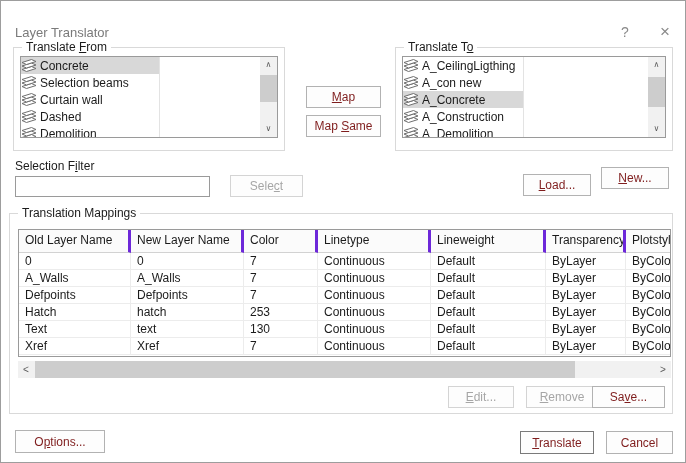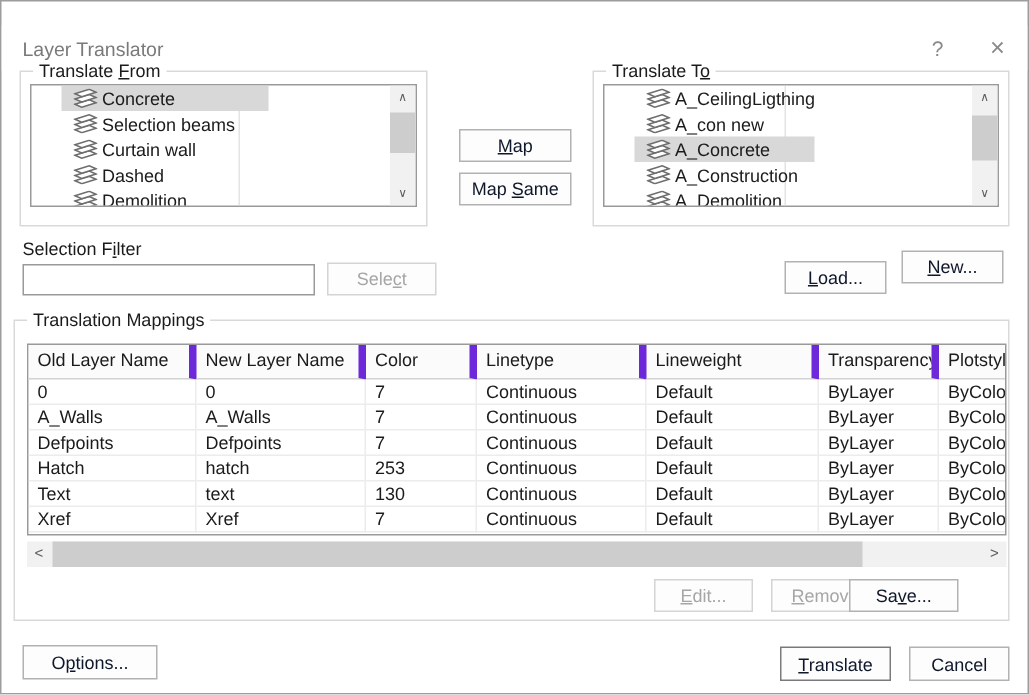--- a/index.html
+++ b/index.html
@@ -17,52 +17,52 @@
   .cap-help{left:606px;font-size:14px;}
   .cap-close{left:646px;font-size:17px;}
   
   .groupbox{position:absolute;border:1px solid #d9d9d9;background:transparent;}
   .glabel{position:absolute;top:-8px;left:8px;background:#ffffff;padding:0 4px;color:#1b1b1b;white-space:nowrap;}
   u{text-decoration:underline;}
   
   .listview{position:absolute;background:#ffffff;border:1px solid #9a9a9a;overflow:hidden;}
   .lv-items{position:absolute;left:0;top:0;right:17px;bottom:0;overflow:hidden;}
   .lv-divider{position:absolute;top:0;bottom:0;width:1px;background:#e3e3e3;}
-  .lv-item{position:relative;height:17px;display:flex;align-items:center;padding-left:8px;white-space:nowrap;margin-left:20px;}
+  .lv-item{position:relative;height:17px;display:flex;align-items:center;padding-left:0;white-space:nowrap;}
   .lv-item .licon{position:relative;z-index:1;width:18px;flex:0 0 18px;display:flex;align-items:center;}
   .lv-item .litext{position:relative;z-index:1;padding-left:1px;}
   .lv-item.selected::before{content:"";position:absolute;left:0;top:0;bottom:0;background:#d8d8d8;z-index:0;}
   .lv-item.selected.selw138::before{width:138px;}
   .lv-item.selected.selw120::before{width:120px;}
   
   .vscroll{position:absolute;top:0;right:0;bottom:0;width:17px;background:#f1f1f1;}
   .varrow{position:absolute;left:0;right:0;height:16px;text-align:center;line-height:16px;
     font-size:8px;color:#5c5c5c;}
   .varrow.up{top:0;} .varrow.down{bottom:0;}
   .vthumb{position:absolute;left:0;right:0;background:#cdcdcd;}
   .hscroll{position:absolute;background:#f1f1f1;height:17px;}
   .harrow{position:absolute;top:0;bottom:0;width:16px;text-align:center;line-height:17px;
     font-size:10px;color:#5c5c5c;}
   .harrow.left{left:0;} .harrow.right{right:0;}
   .hthumb{position:absolute;top:0;bottom:0;background:#cdcdcd;}
   
-  .btn{position:absolute;background:#fdfdfd;border:1px solid #b2b2b2;color:#0f172a;
+  .btn{position:absolute;background:#fdfdfd;border:1px solid #b2b2b2;color:#7f1d1d;
     text-align:center;display:flex;align-items:center;justify-content:center;
     font-family:"Liberation Sans",sans-serif;font-size:12px;cursor:default;}
-  .btn.disabled{color:#a6a6a6;border-color:#d4d4d4;}
+  .btn.disabled{color:#a6a6a6;border-color:#d4d4d4;margin-left:12px;}
   .btn.default{border-color:#7a7a7a;}
   
   .textfield{position:absolute;border:1px solid #9a9a9a;background:#ffffff;height:21px;
     font-family:"Liberation Sans",sans-serif;font-size:12px;padding:0 4px;outline:none;}
   .static-label{position:absolute;white-space:nowrap;}
   
   .table{position:absolute;border:1px solid #9a9a9a;background:#ffffff;overflow:hidden;}
   .trow{display:flex;width:100%;}
   .thead{height:23px;background:#fbfbfb;}
-  .th{border-right:5px solid #6d28d9;border-bottom:1px solid #d2d2d2;padding:3px 0 0 6px;
+  .th{border-right:3px solid #6d28d9;border-bottom:1px solid #d2d2d2;padding:3px 0 0 6px;
     overflow:hidden;white-space:nowrap;}
   .tbody-row{height:17px;}
   .td{border-right:1px solid #ececec;border-bottom:1px solid #ececec;padding:1px 0 0 6px;
     overflow:hidden;white-space:nowrap;}
   .cw0{width:112px;flex:0 0 112px;} .cw1{width:113px;flex:0 0 113px;}
   .cw2{width:74px;flex:0 0 74px;}  .cw3{width:113px;flex:0 0 113px;}
   .cw4{width:115px;flex:0 0 115px;}.cw5{width:80px;flex:0 0 80px;}
   .cw6{flex:1 1 auto;border-right:none;}
 </style>
 </head>
@@ -288,21 +288,21 @@
     <div class="hthumb" style="left:17px;width:540px;"></div>
     <div class="harrow right">&gt;</div>
   </div>
 
   <div class="btn disabled" style="left:435px;top:385px;width:66px;height:22px;">
     <span><span></span><u>E</u><span>dit...</span></span>
   </div>
   <div class="btn disabled" style="left:513px;top:385px;width:72px;height:22px;">
     <span><span></span><u>R</u><span>emove</span></span>
   </div>
-  <div class="btn" style="left:565px;top:385px;width:73px;height:22px;">
+  <div class="btn" style="left:591px;top:385px;width:73px;height:22px;">
     <span><span>Sa</span><u>v</u><span>e...</span></span>
   </div>
 
   <div class="btn" style="left:14px;top:429px;width:90px;height:23px;">
     <span><span>O</span><u>p</u><span>tions...</span></span>
   </div>
   <div class="btn default" style="left:519px;top:430px;width:74px;height:23px;">
     <span><span></span><u>T</u><span>ranslate</span></span>
   </div>
   <div class="btn" style="left:605px;top:430px;width:67px;height:23px;">

